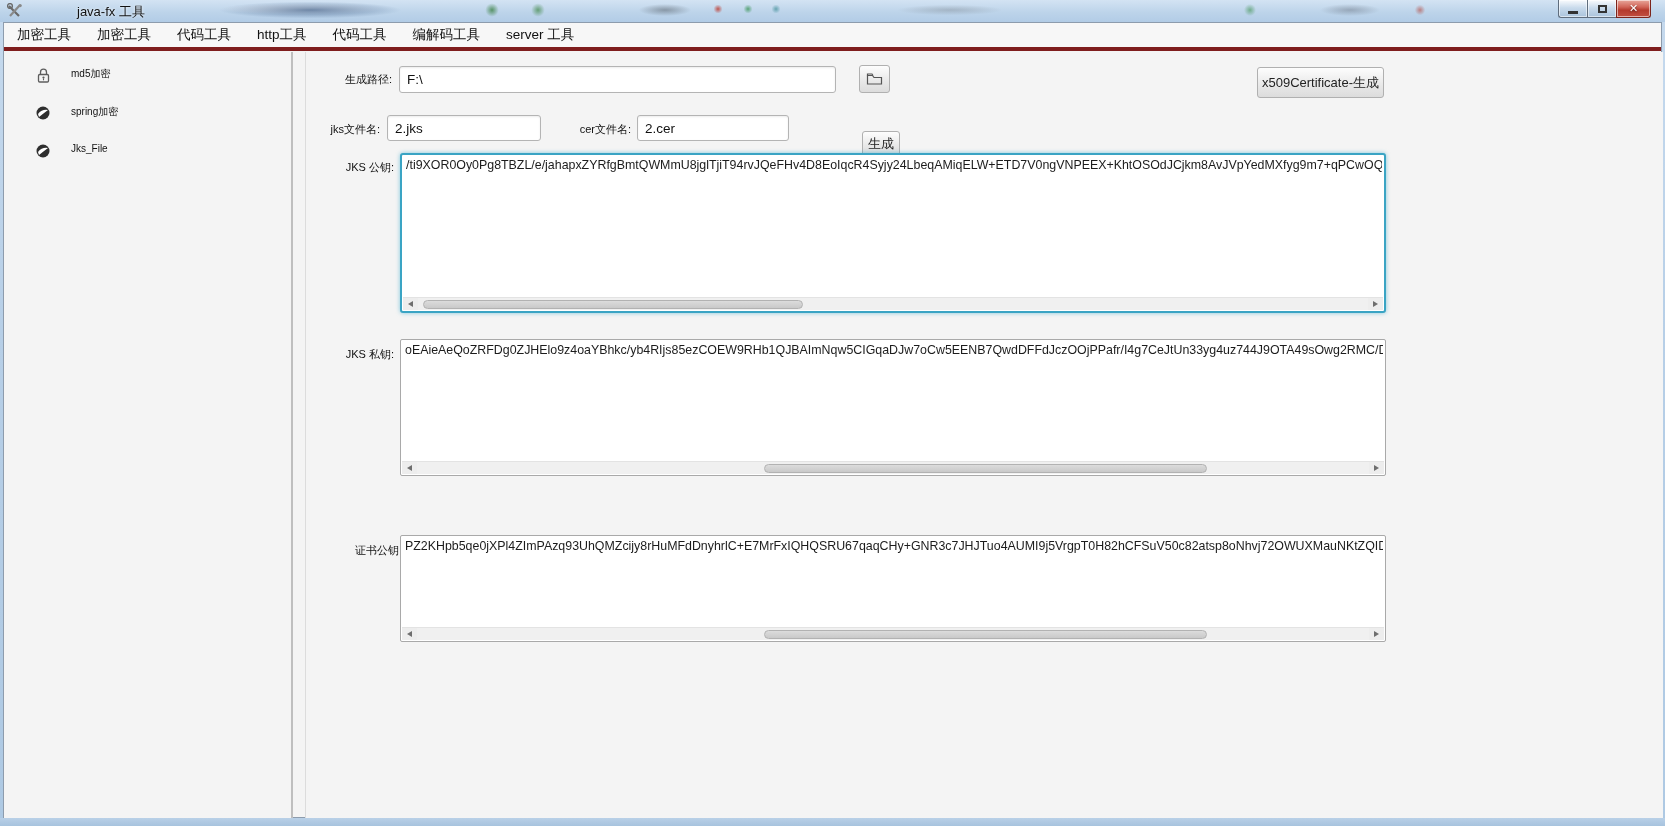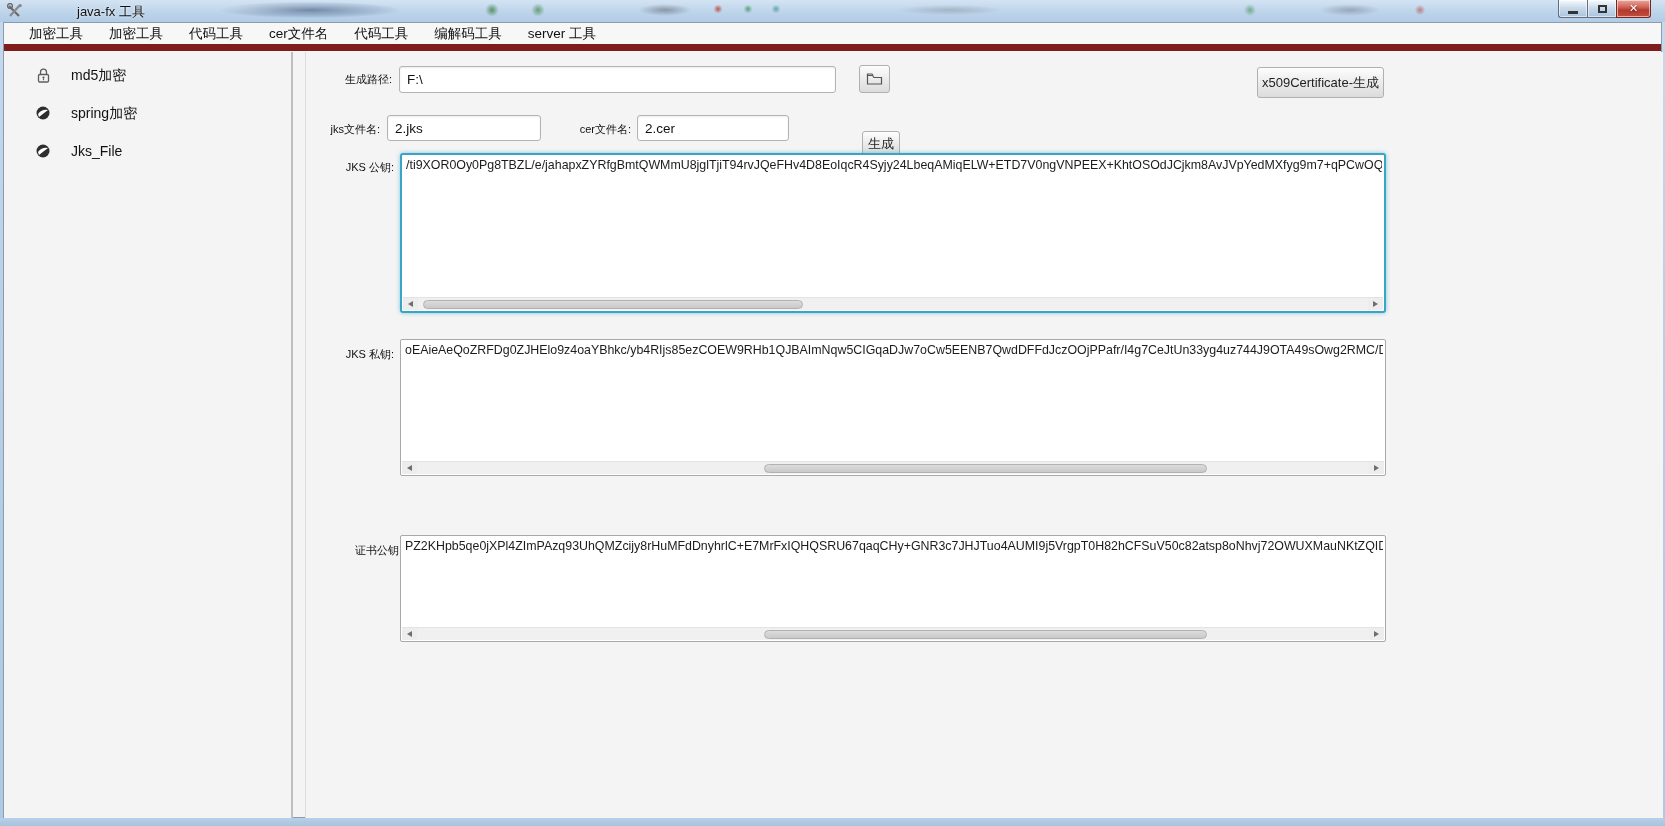--- a/index.html
+++ b/index.html
@@ -54,32 +54,32 @@
   .min-glyph { width:10px; height:3px; background:#333; margin-top:8px; }
   .max-glyph { width:9px; height:8px; border:2px solid #333; background:transparent; }
 
   
   .client {
     position:absolute; left:3px; top:22px; width:1659px; height:796px;
     background:#f4f4f4; border:1px solid #8d9cad;
   }
   .menubar {
     position:absolute; left:0; top:0; width:100%; height:28px;
-    background:#f7f7f7; border-bottom:7px solid #7f1d1d;
-    display:flex; align-items:center; padding-left:12px;
+    background:#f7f7f7; border-bottom:4px solid #7f1d1d;
+    display:flex; align-items:center; padding-left:0;
   }
   .menu-item { font-size:13.5px; color:#111; padding:0 13px; cursor:default; }
 
   .body { position:absolute; left:0; top:29px; width:100%; height:766px; }
 
   
   .sidebar { position:absolute; left:0; top:0; width:287px; height:100%; background:#f4f4f4; }
   .side-item { position:absolute; left:0; width:100%; height:30px; cursor:default; }
   .side-item .icn { position:absolute; left:31px; top:5px; width:17px; height:17px; }
-  .side-item .lbl { position:absolute; left:67px; top:5px; font-size:14px; color:#111; }
+  .side-item .lbl { position:absolute; left:67px; top:5px; font-size:10px; color:#111; }
   .divider1 { position:absolute; left:287px; top:0; width:2px; height:100%; background:#bfbfbf; }
   .divider2 { position:absolute; left:301px; top:0; width:1px; height:100%; background:#dcdcdc; }
 
   
   .content { position:absolute; left:302px; top:0; width:1357px; height:100%; background:#f4f4f4; }
 
   .flabel { position:absolute; font-size:11px; color:#111; text-align:right; }
 
   .txt-input {
     position:absolute; background:#fff; border:1px solid #b4b4b4; border-radius:3px;
@@ -155,21 +155,21 @@
       <div class="win-btn close">✕</div>
     </div>
   </div>
 
   <div class="client">
 
     <div class="menubar">
       <span class="menu-item">加密工具</span>
       <span class="menu-item">加密工具</span>
       <span class="menu-item">代码工具</span>
-      <span class="menu-item">cer文件名</span>
+      <span class="menu-item">http工具</span>
       <span class="menu-item">代码工具</span>
       <span class="menu-item">编解码工具</span>
       <span class="menu-item">server 工具</span>
     </div>
 
     <div class="body">
 
       <div class="sidebar">
         <div class="side-item" style="top:10px;">
           <span class="icn">

